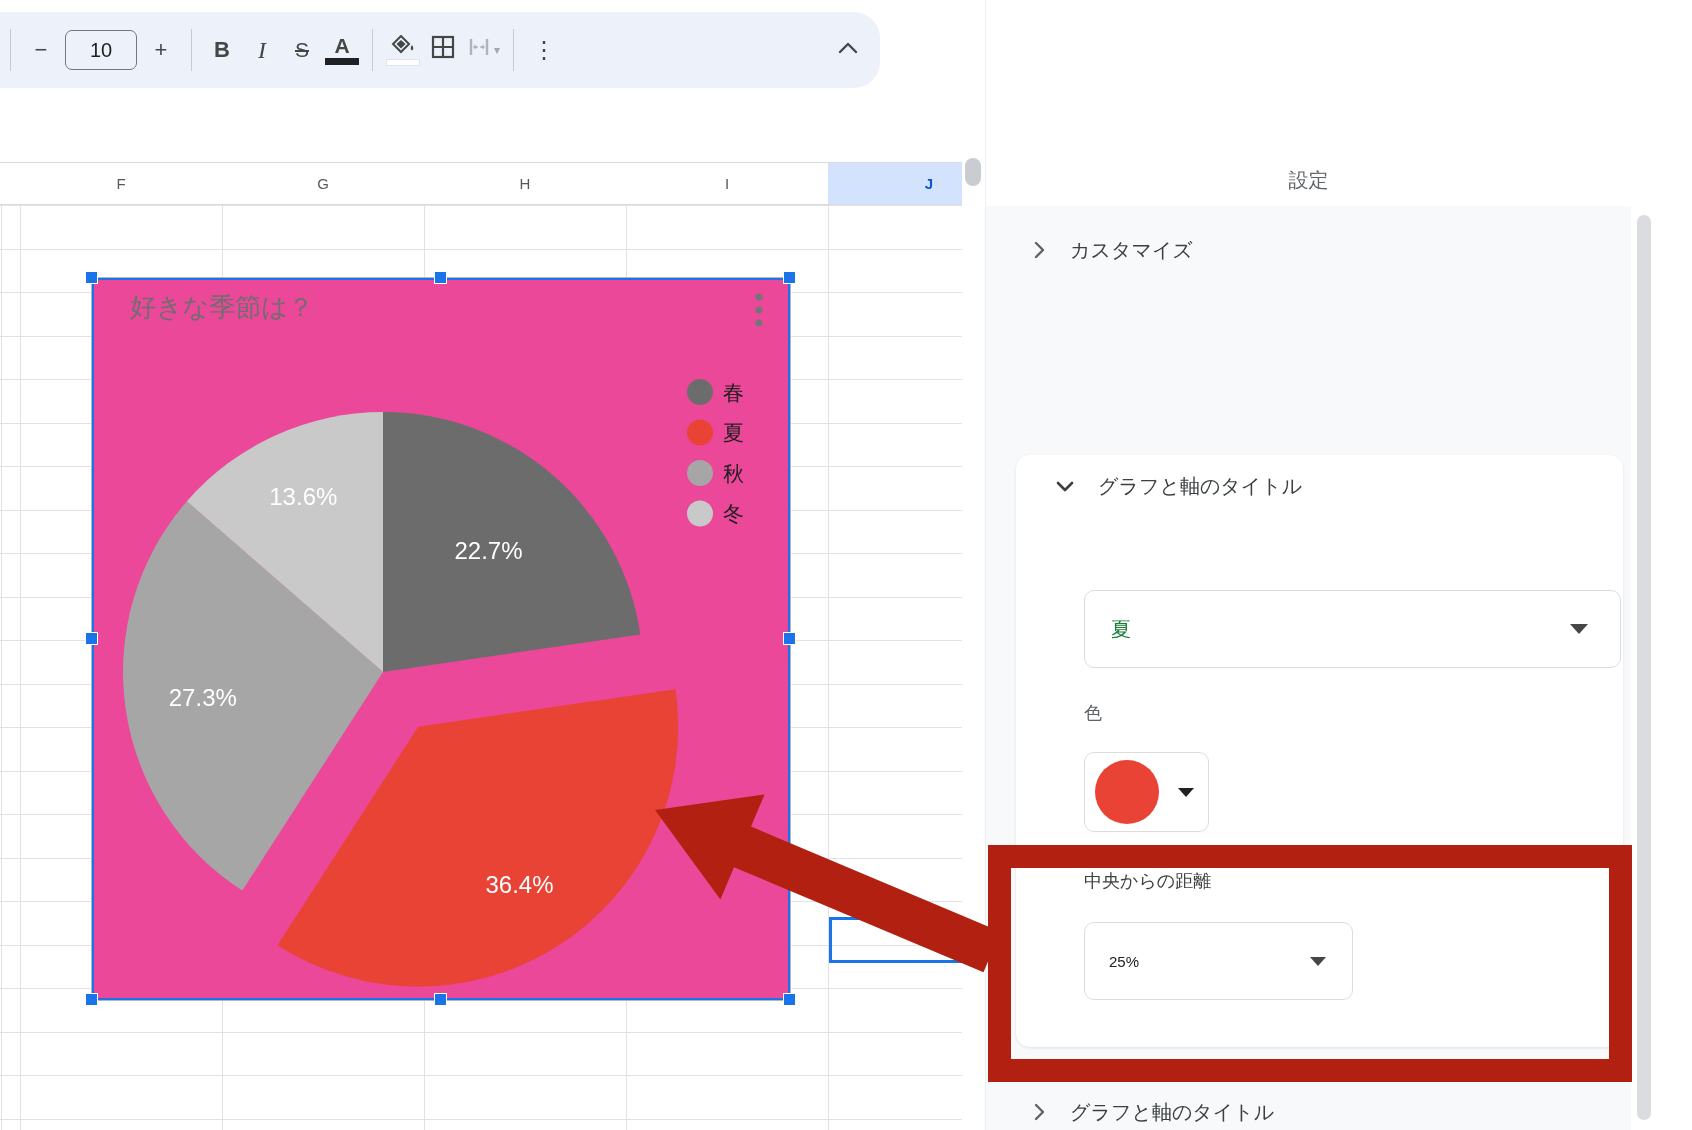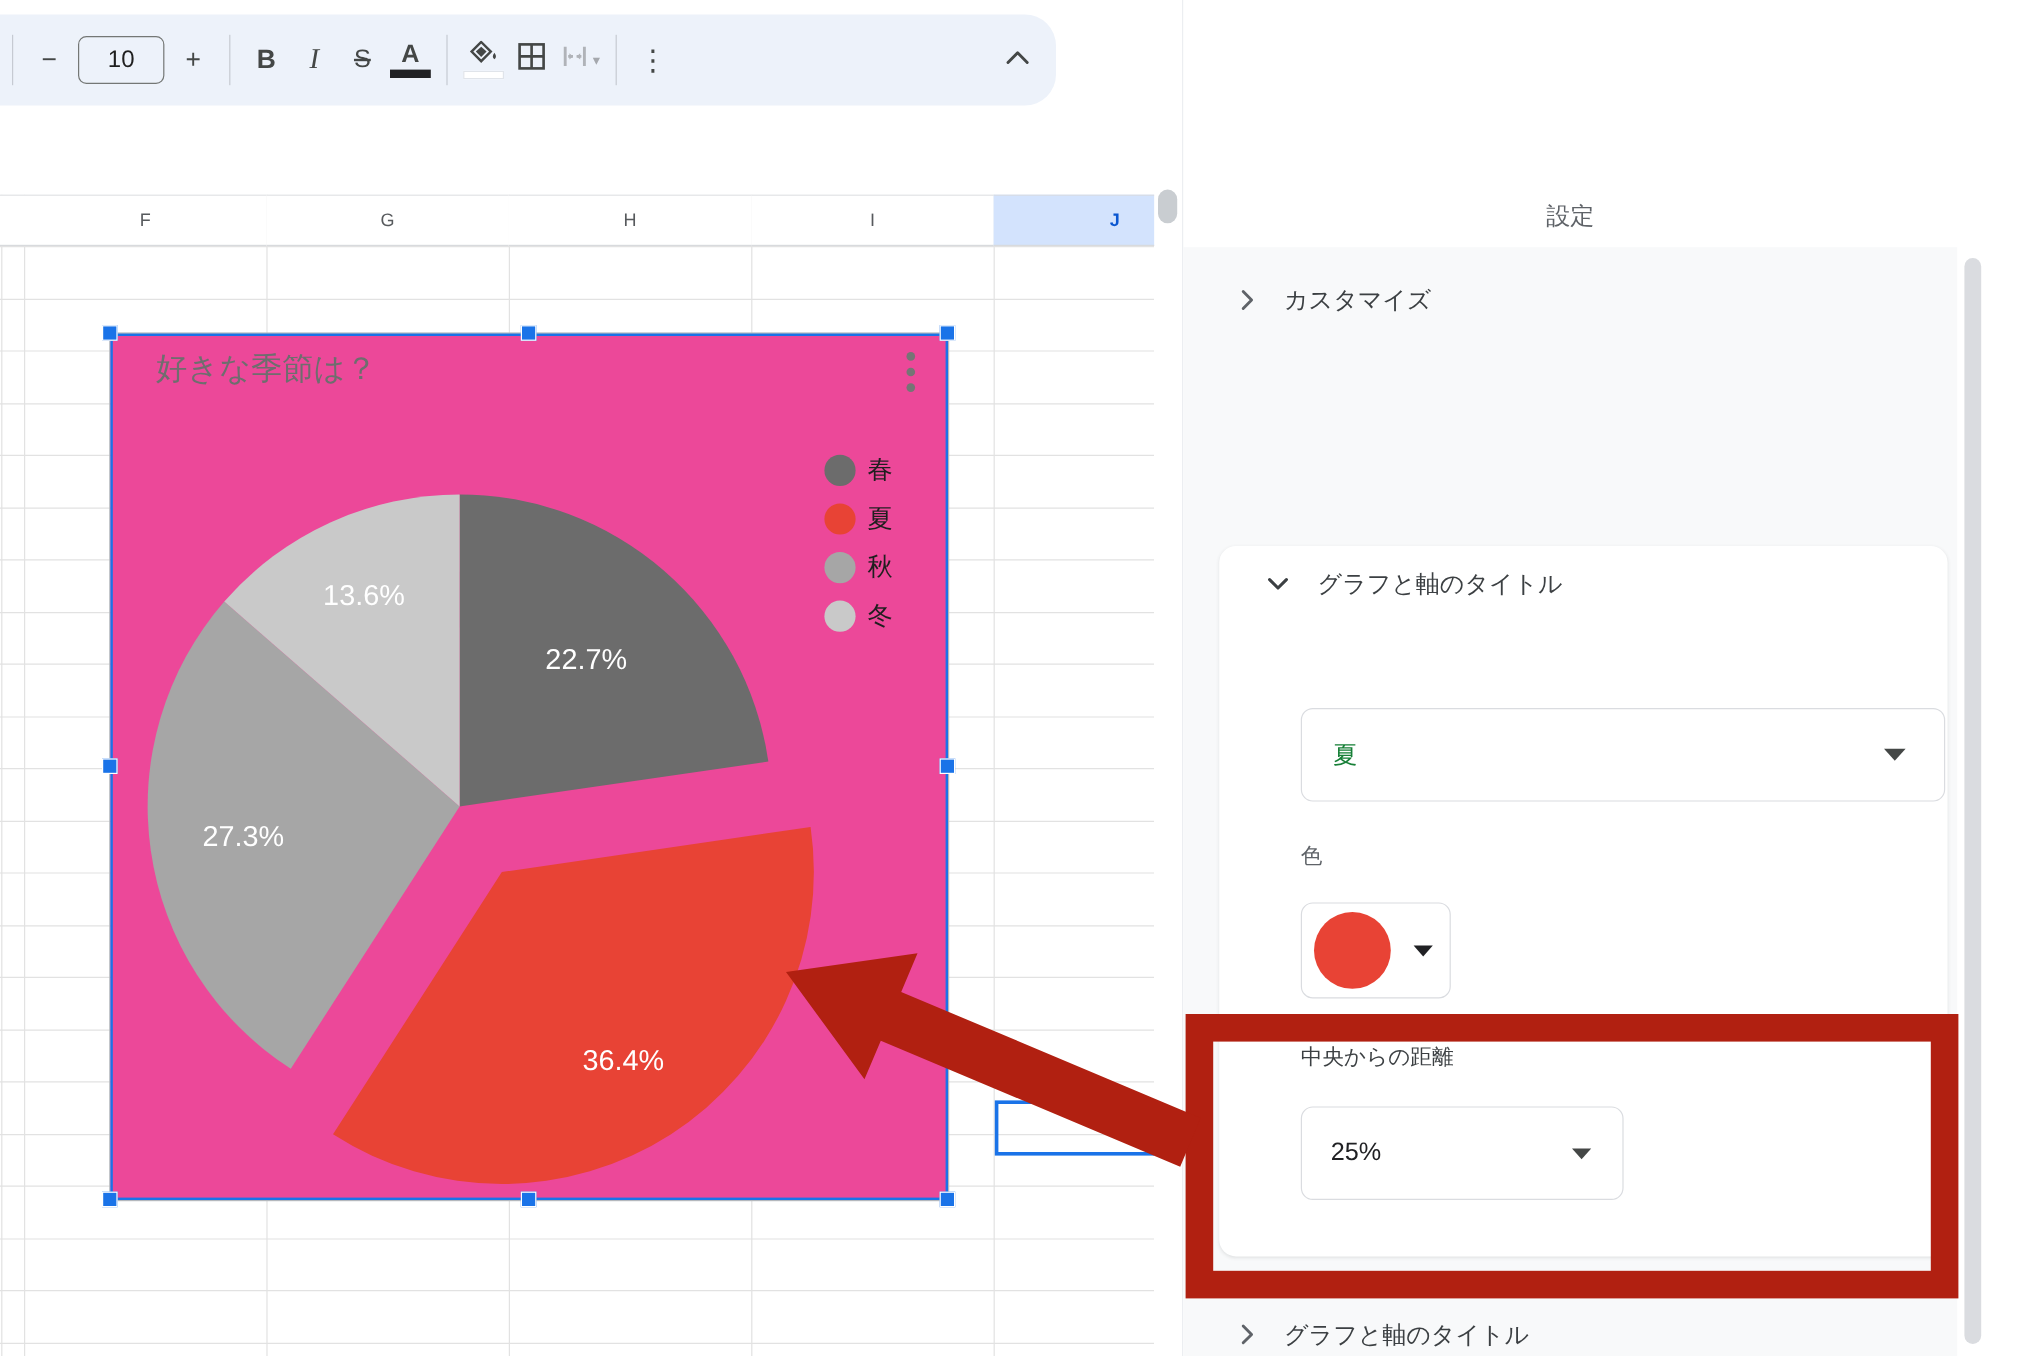--- a/index.html
+++ b/index.html
@@ -73,21 +73,21 @@
   .dd-slice { left:68px; top:135px; width:537px; height:78px; }
   .dd-text-green { margin-left:26px; font-size:20px; color:#188038; }
   .dd-arrow { position:absolute; right:32px; width:0; height:0; border-left:9px solid transparent;
               border-right:9px solid transparent; border-top:10px solid #444746; }
   .field-label { position:absolute; left:68px; font-size:18px; color:#5f6368; }
   .color-chip { left:68px; top:297px; width:125px; height:80px; }
   .chip-dot { width:64px; height:64px; border-radius:50%; margin-left:10px; }
   .chip-arrow { position:absolute; right:14px; width:0; height:0; border-left:8px solid transparent;
                 border-right:8px solid transparent; border-top:9px solid #202124; }
   .dd-dist { left:68px; top:467px; width:269px; height:78px; }
-  .dd-text-dark { margin-left:24px; font-size:21px; color:#202124; }
+  .dd-text-dark { margin-left:24px; font-size:15px; color:#202124; }
 
   
   #annotation { position:absolute; left:0; top:0; pointer-events:none; }
 </style>
 </head>
 <body>
 
 <div id="stage">
 
   <div class="toolbar">

